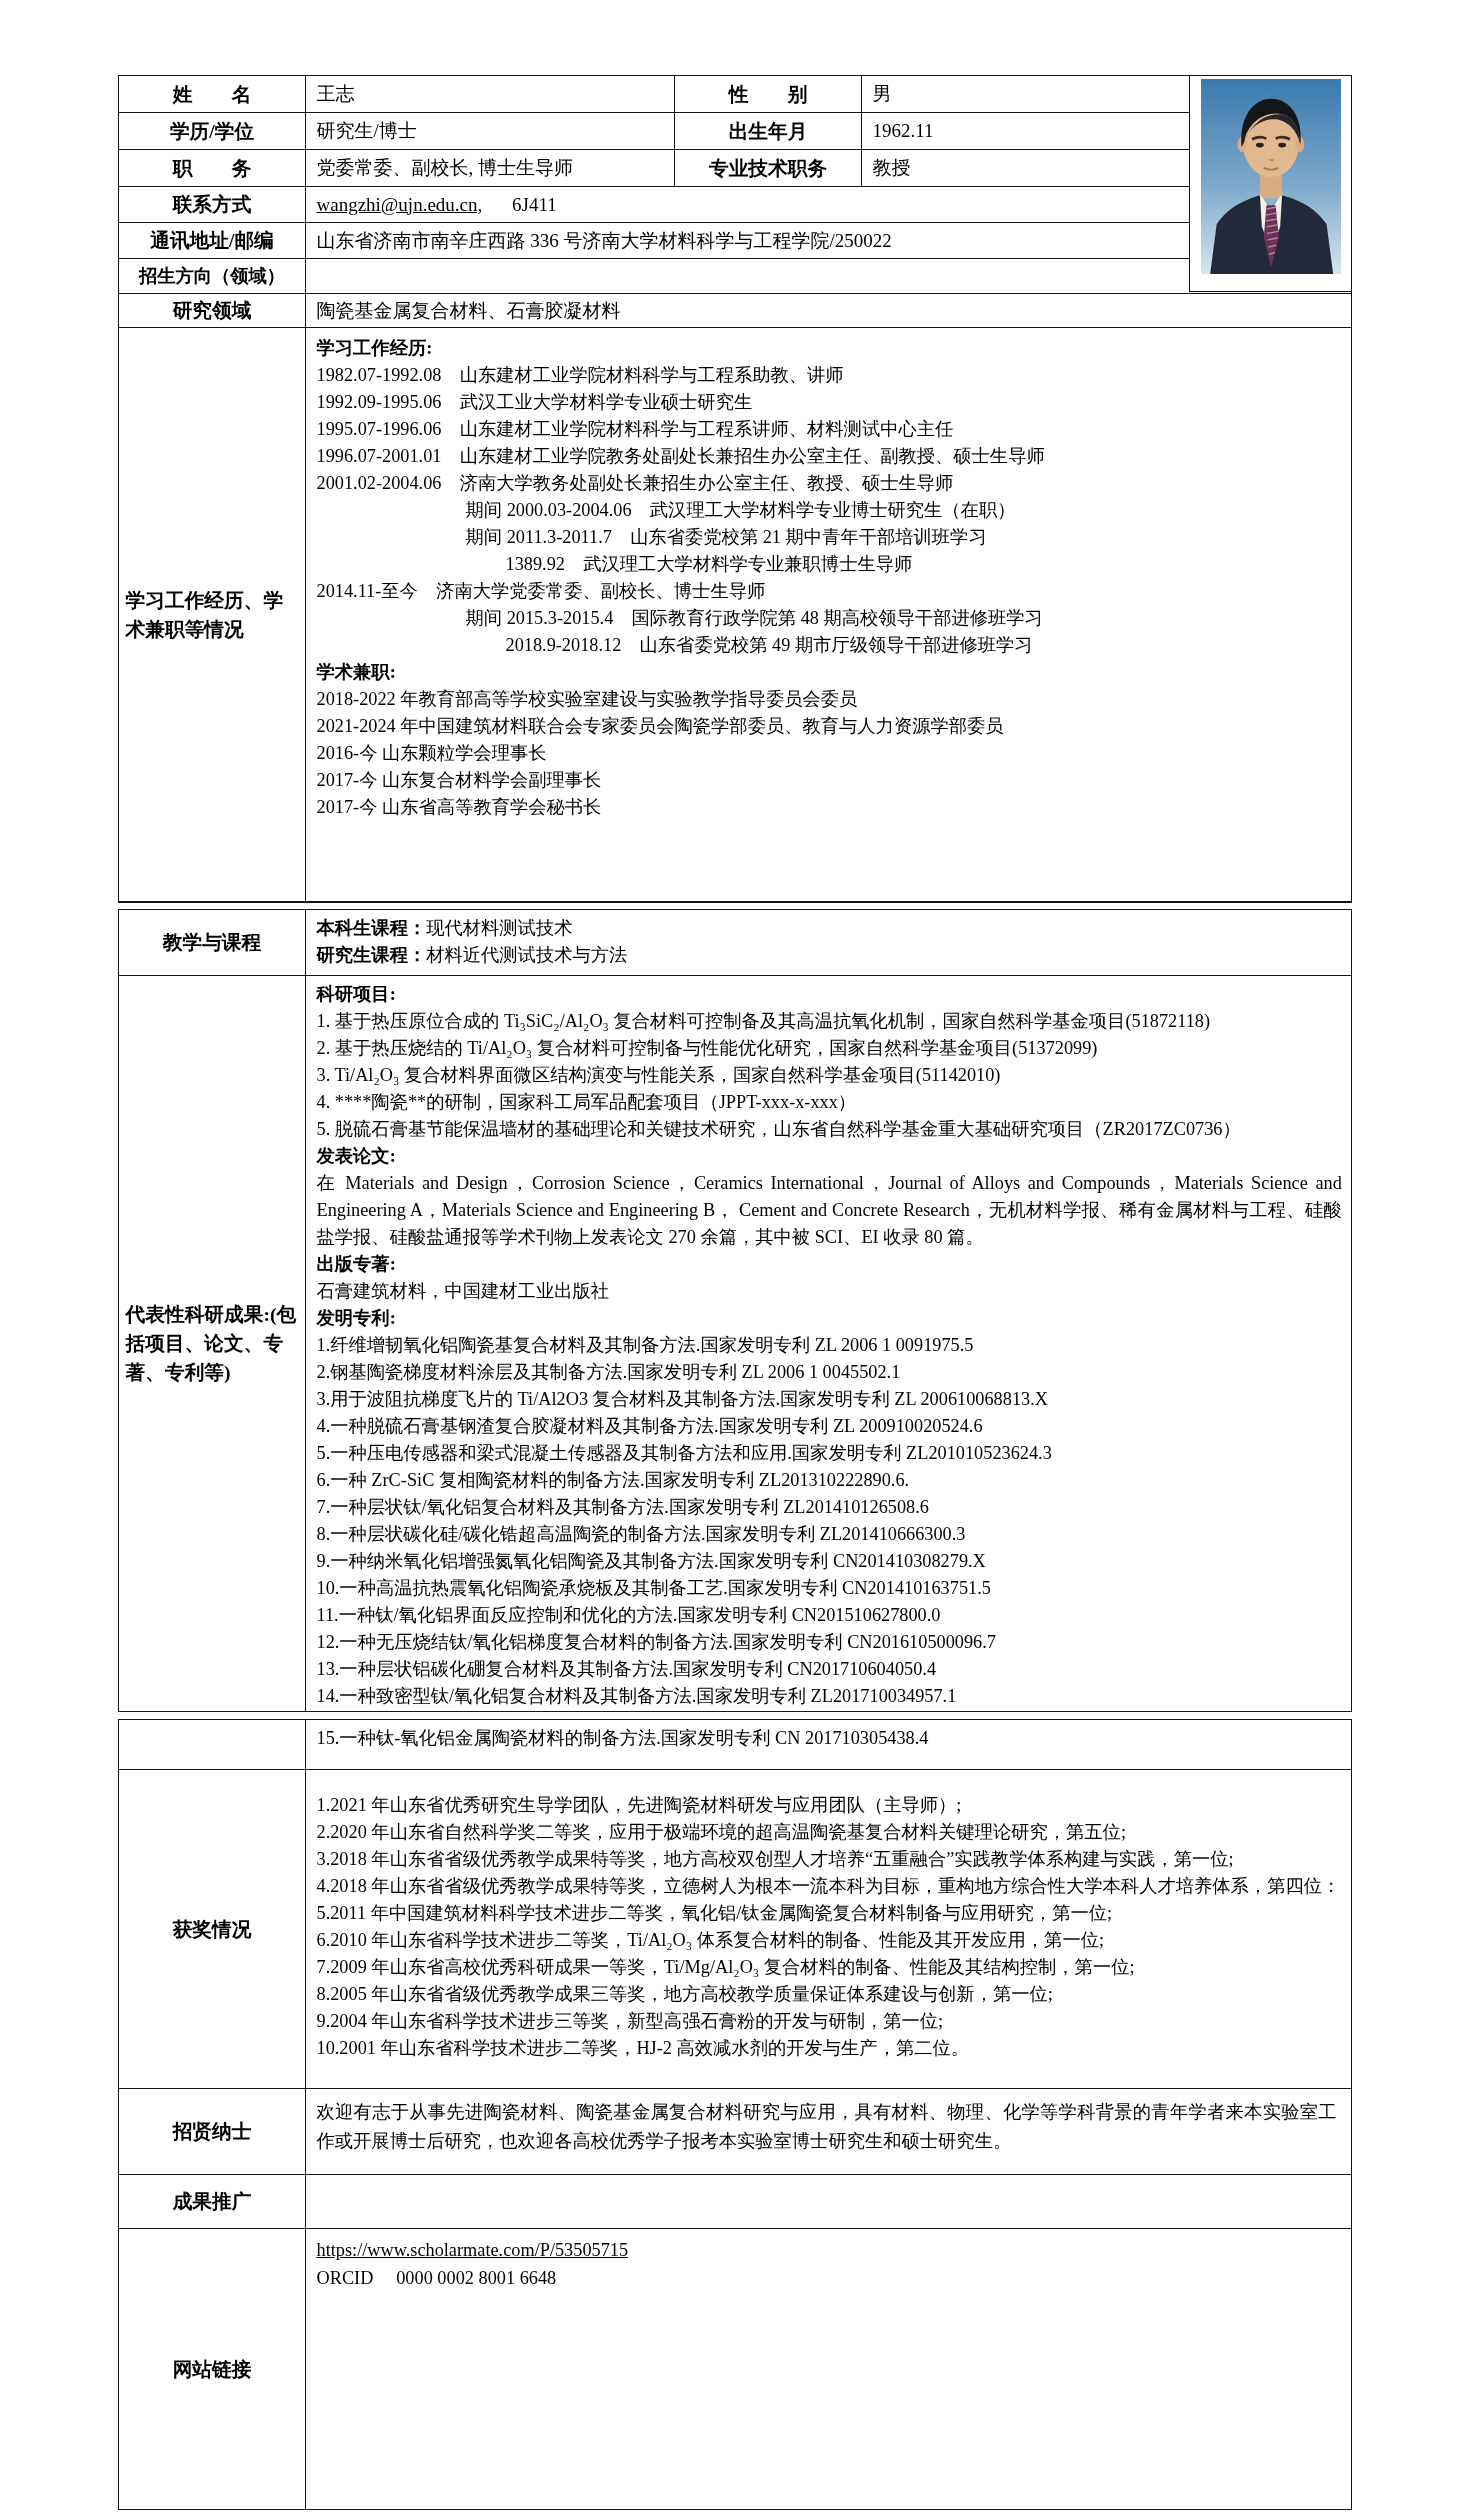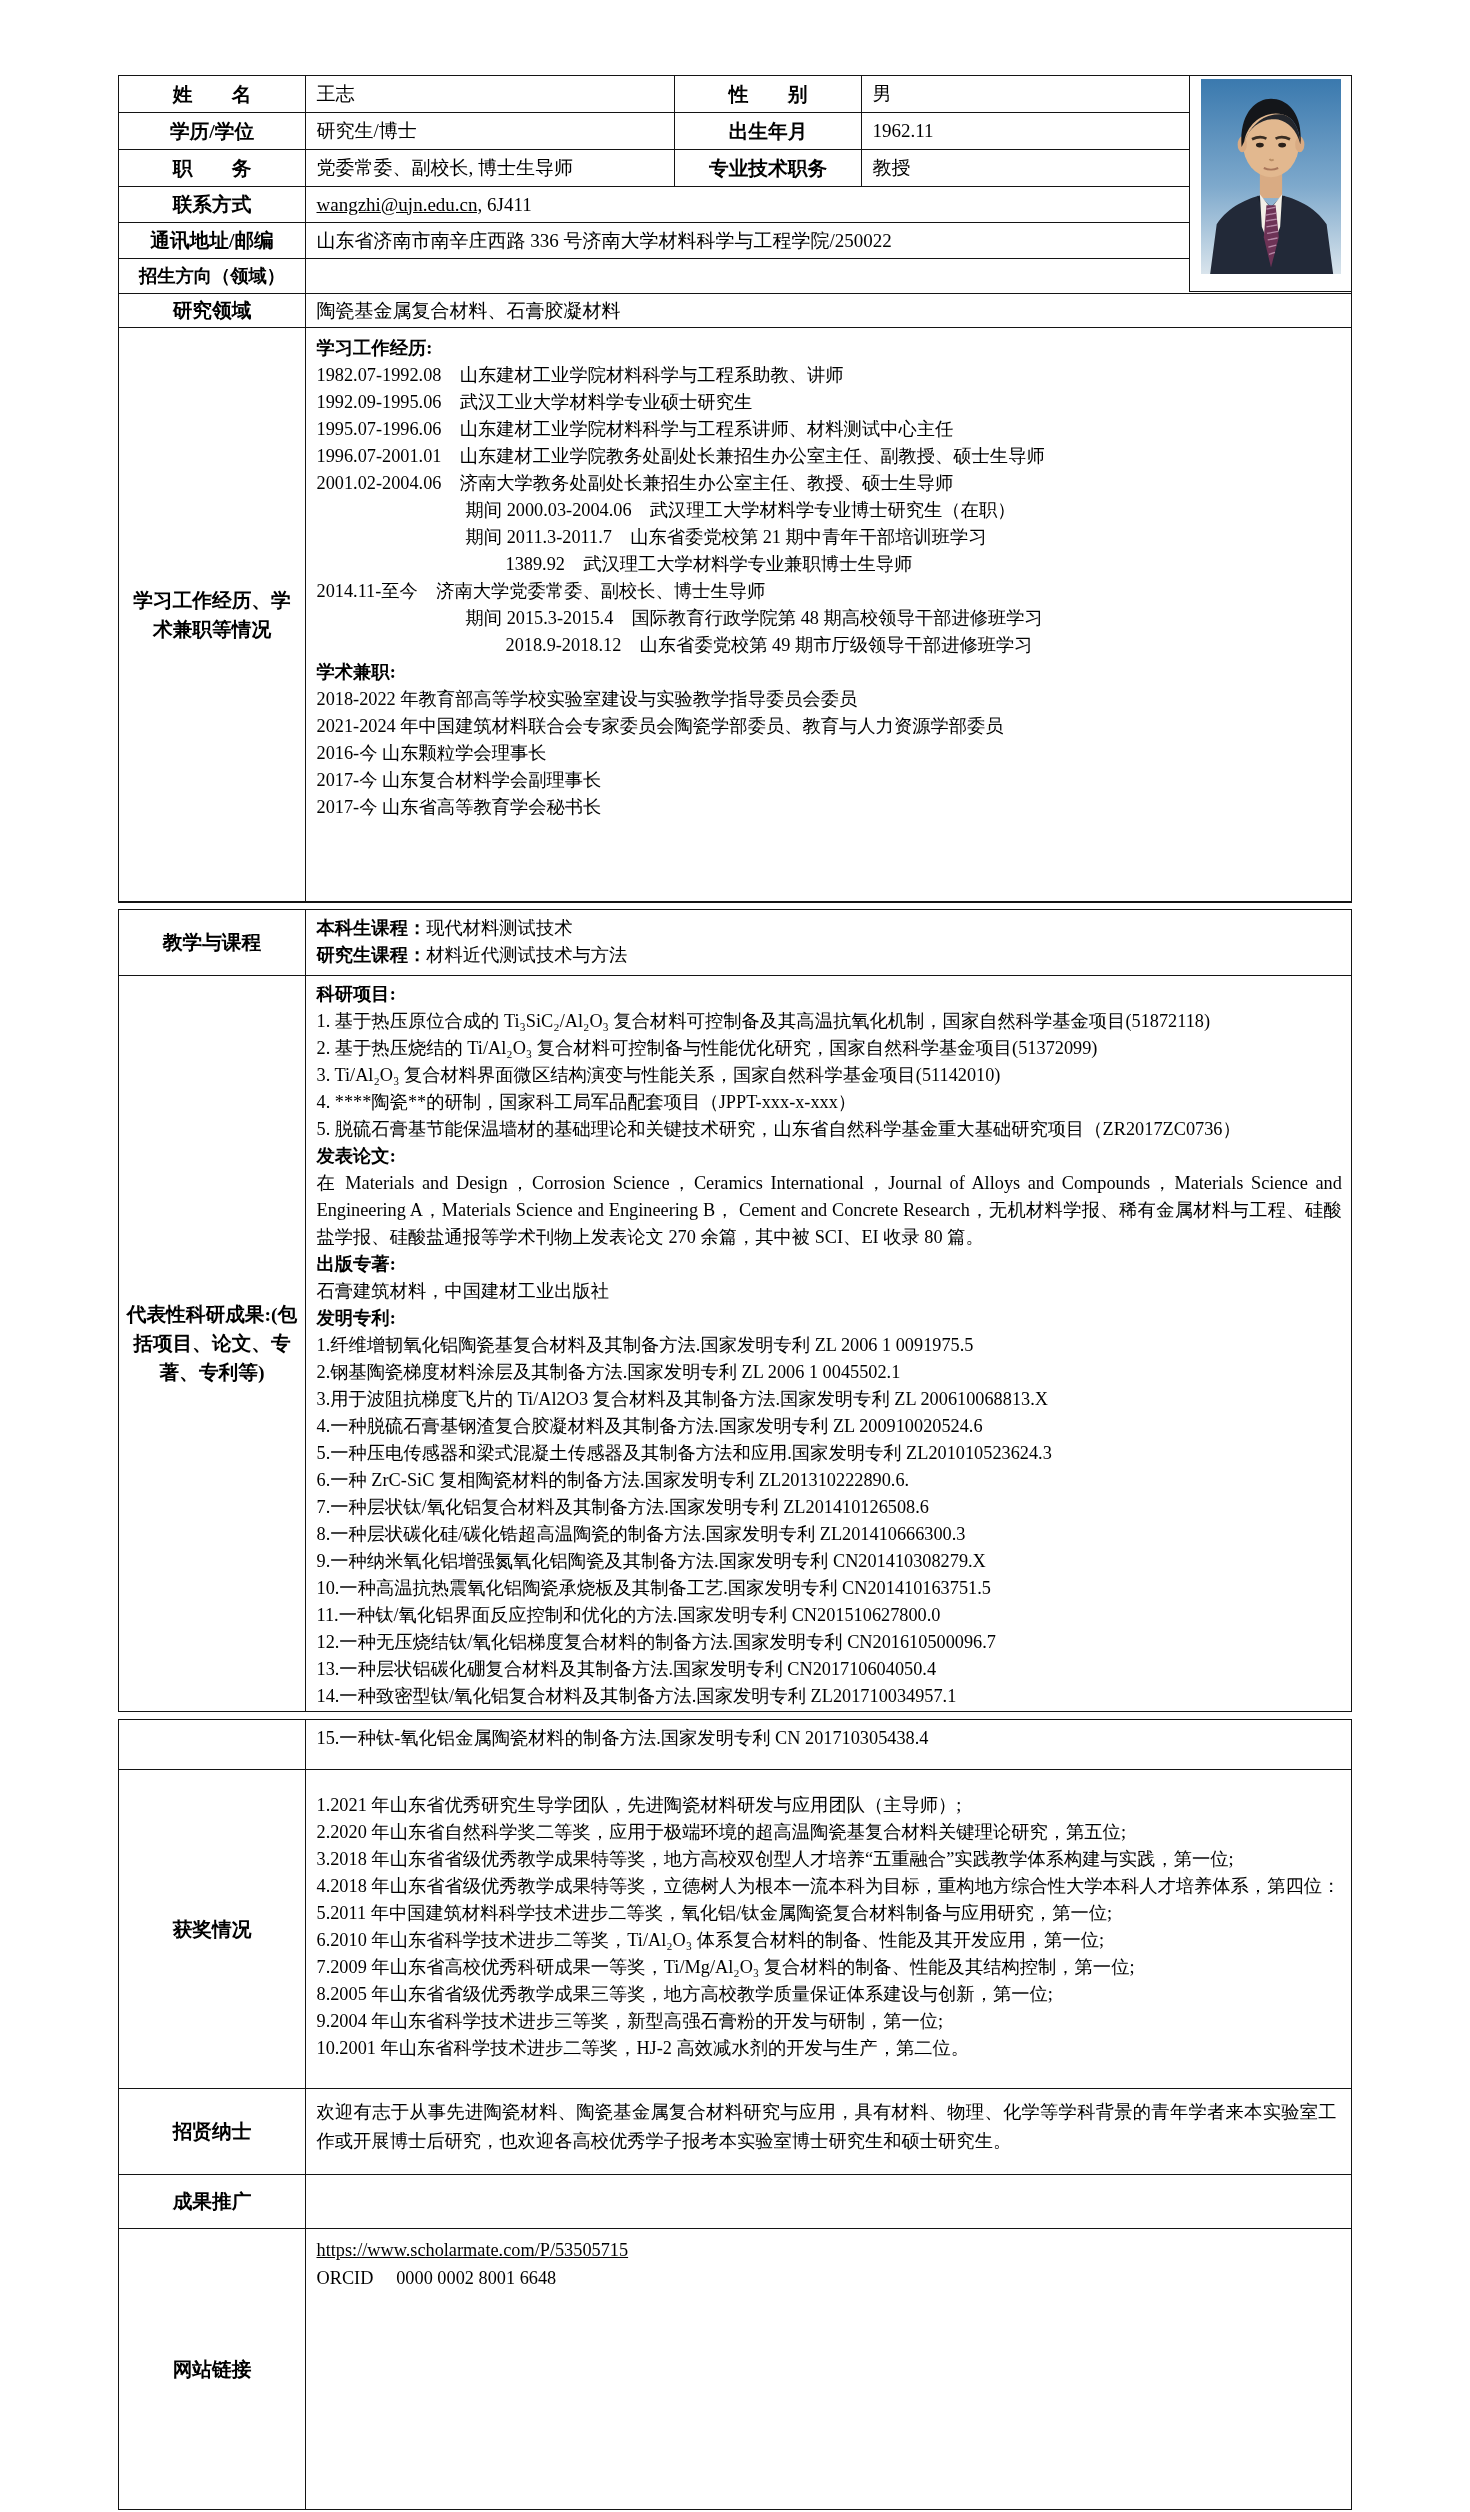--- a/index.html
+++ b/index.html
@@ -10,21 +10,21 @@
   .section{
     position:absolute;left:118px;width:1234px;border:1.3px solid #141414;
     box-sizing:border-box;background:#fff;display:flex;flex-direction:column;
   }
   .row{display:flex;box-sizing:border-box;border-bottom:1.3px solid #141414;overflow:hidden;}
   .row:last-child{border-bottom:none;}
   .cell{box-sizing:border-box;border-right:1.3px solid #141414;overflow:hidden;}
   .cell:last-child{border-right:none;}
   .label-cell{
     width:187px;flex:0 0 187px;display:flex;align-items:center;justify-content:center;
-    font-weight:bold;font-size:19.7px;text-align:center;line-height:29px;padding:0 6.6px;
+    font-weight:bold;font-size:19.7px;text-align:left;line-height:29px;padding:0 6.6px;
   }
   .value-cell{
     display:flex;align-items:center;font-size:19px;padding:0 3.9px 0 10.5px;
   }
   .content-cell{font-size:18.3px;line-height:27px;padding:5.2px 9.2px 0 10.5px;}
   .line{white-space:nowrap;}
   .line.wrap{white-space:normal;text-align:justify;}
   .w563{width:369px;flex:0 0 369px;}
   .w285{width:187px;flex:0 0 187px;}
   .w1348{width:883px;flex:0 0 883px;}
@@ -62,21 +62,21 @@
 
   <div class="row" style="height:37px;">
     <div class="cell label-cell">职　　务</div>
     <div class="cell value-cell w563">党委常委、副校长, 博士生导师</div>
     <div class="cell label-cell w285">专业技术职务</div>
     <div class="cell value-cell grow" style="border-right:none;">教授</div>
   </div>
 
   <div class="row" style="height:36px;">
     <div class="cell label-cell">联系方式</div>
-    <div class="cell value-cell w1348" style="border-right:none;">
+    <div class="cell value-cell w1348" style="border-right:none;gap:25px;">
       <a class="doc-link">wangzhi@ujn.edu.cn,</a>
         <span style="white-space:pre;"> 6J411</span>
     </div>
   </div>
 
   <div class="row" style="height:36px;">
     <div class="cell label-cell">通讯地址/邮编</div>
     <div class="cell value-cell w1348" style="border-right:none;">山东省济南市南辛庄西路 336 号济南大学材料科学与工程学院/250022</div>
   </div>
 

